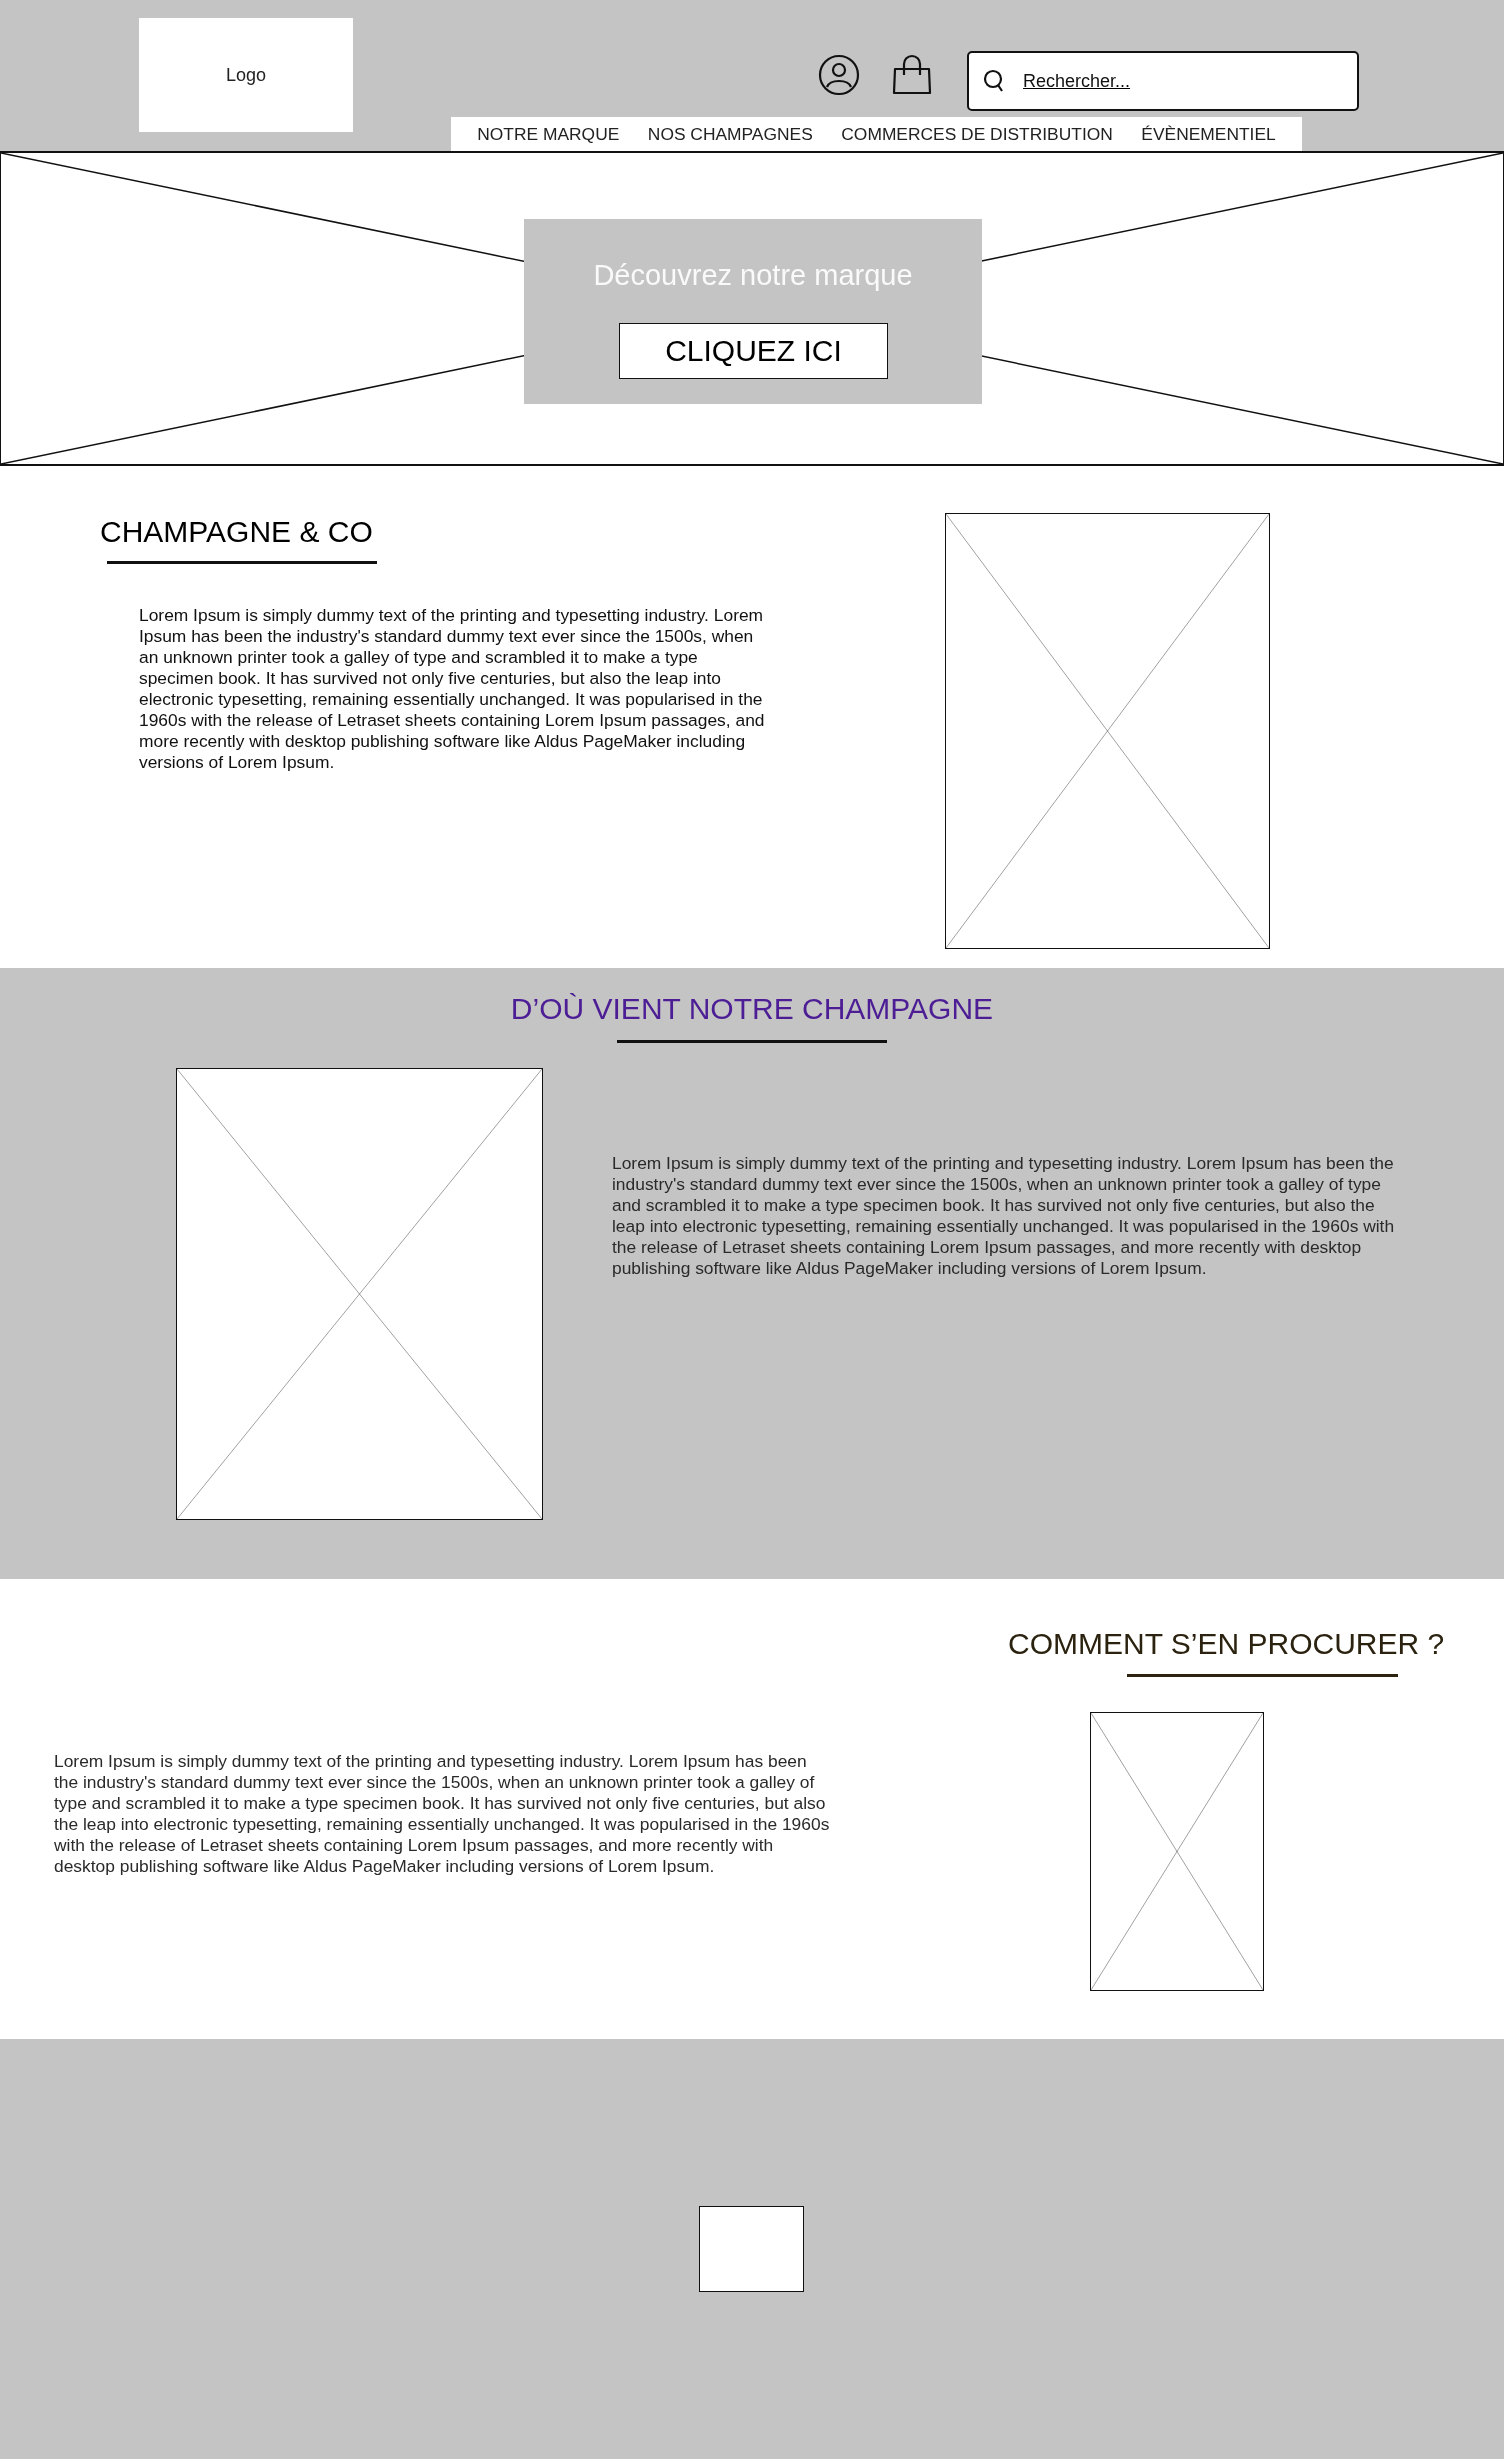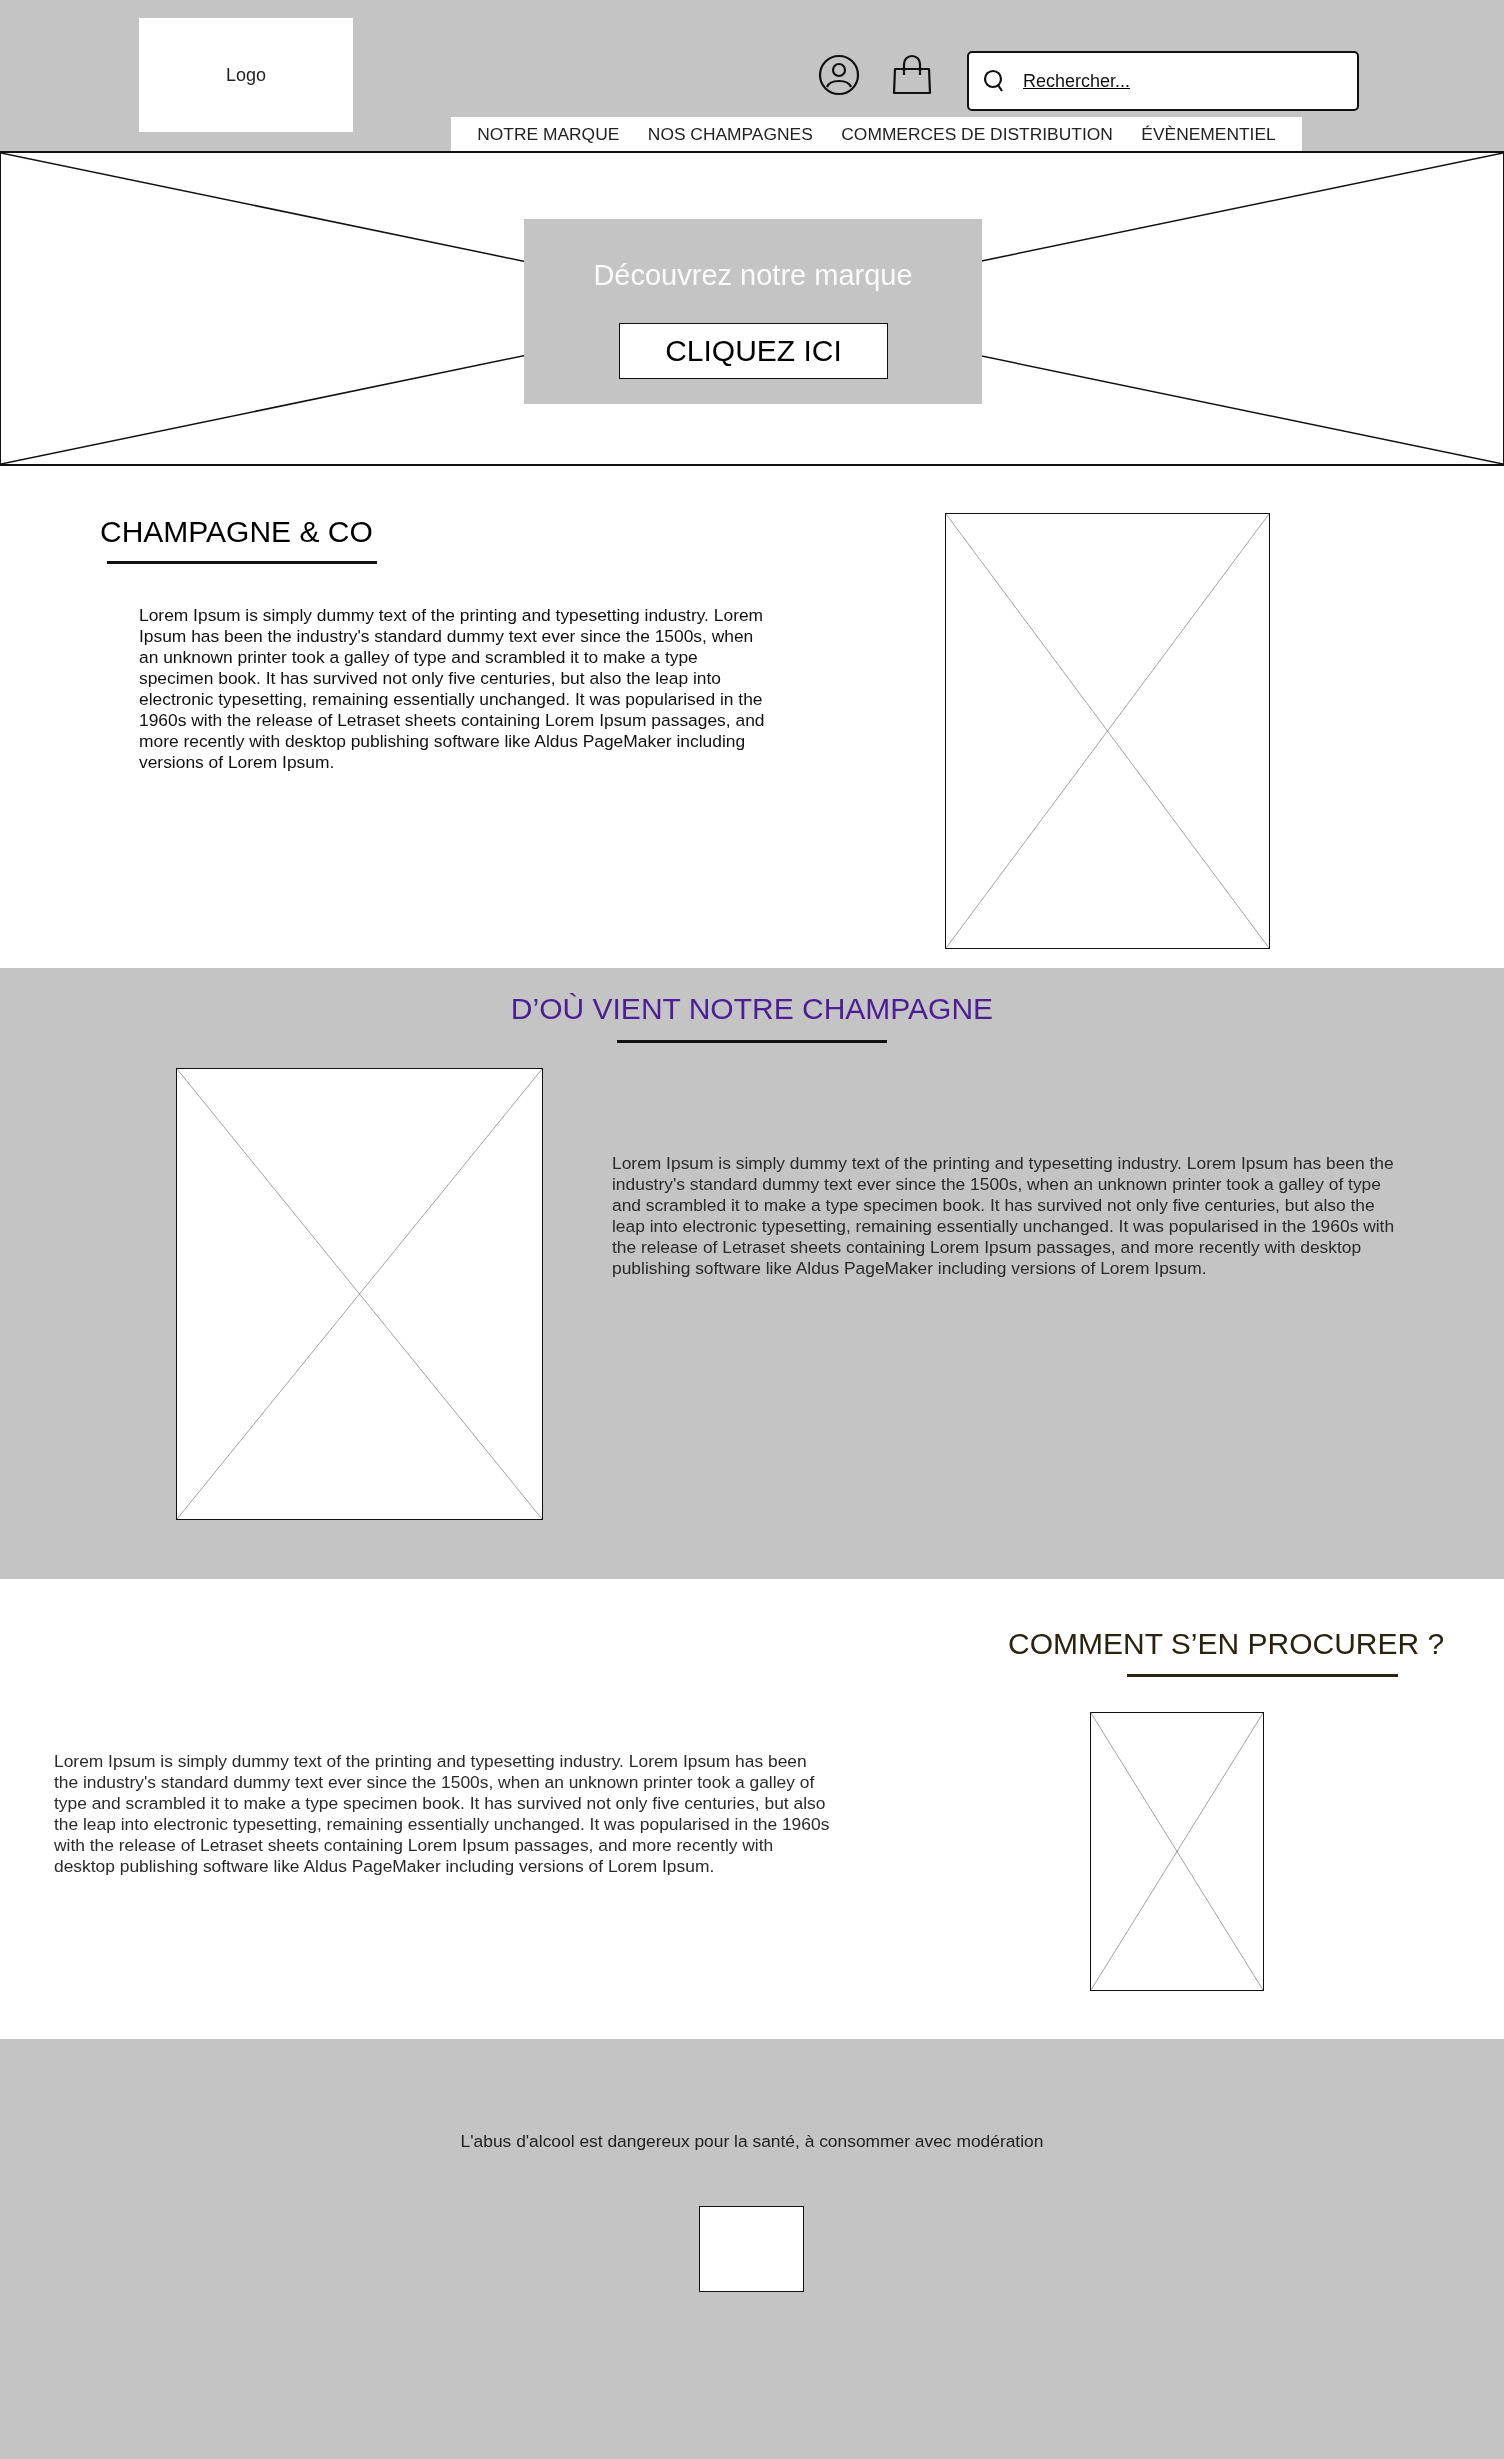--- a/index.html
+++ b/index.html
@@ -141,16 +141,15 @@
   <p class="abs s3-text">Lorem Ipsum is simply dummy text of the printing and typesetting industry. Lorem Ipsum has been the industry's standard dummy text ever since the 1500s, when an unknown printer took a galley of type and scrambled it to make a type specimen book. It has survived not only five centuries, but also the leap into electronic typesetting, remaining essentially unchanged. It was popularised in the 1960s with the release of Letraset sheets containing Lorem Ipsum passages, and more recently with desktop publishing software like Aldus PageMaker including versions of Lorem Ipsum.</p>
   <div class="abs ph s3-img">
     <svg viewBox="0 0 100 100" preserveAspectRatio="none">
       <line x1="0" y1="0" x2="100" y2="100" stroke="#111" stroke-width="0.4" vector-effect="non-scaling-stroke"></line>
       <line x1="100" y1="0" x2="0" y2="100" stroke="#111" stroke-width="0.4" vector-effect="non-scaling-stroke"></line>
     </svg>
   </div>
 </section>
 
 <footer class="abs footer">
-  <p class="abs footer-warning">L'abus d'alcool est dangereux pour la santé, à consommer avec modération</p>
   <div class="abs footer-logo"></div>
 </footer>
 
 
 </body></html>

